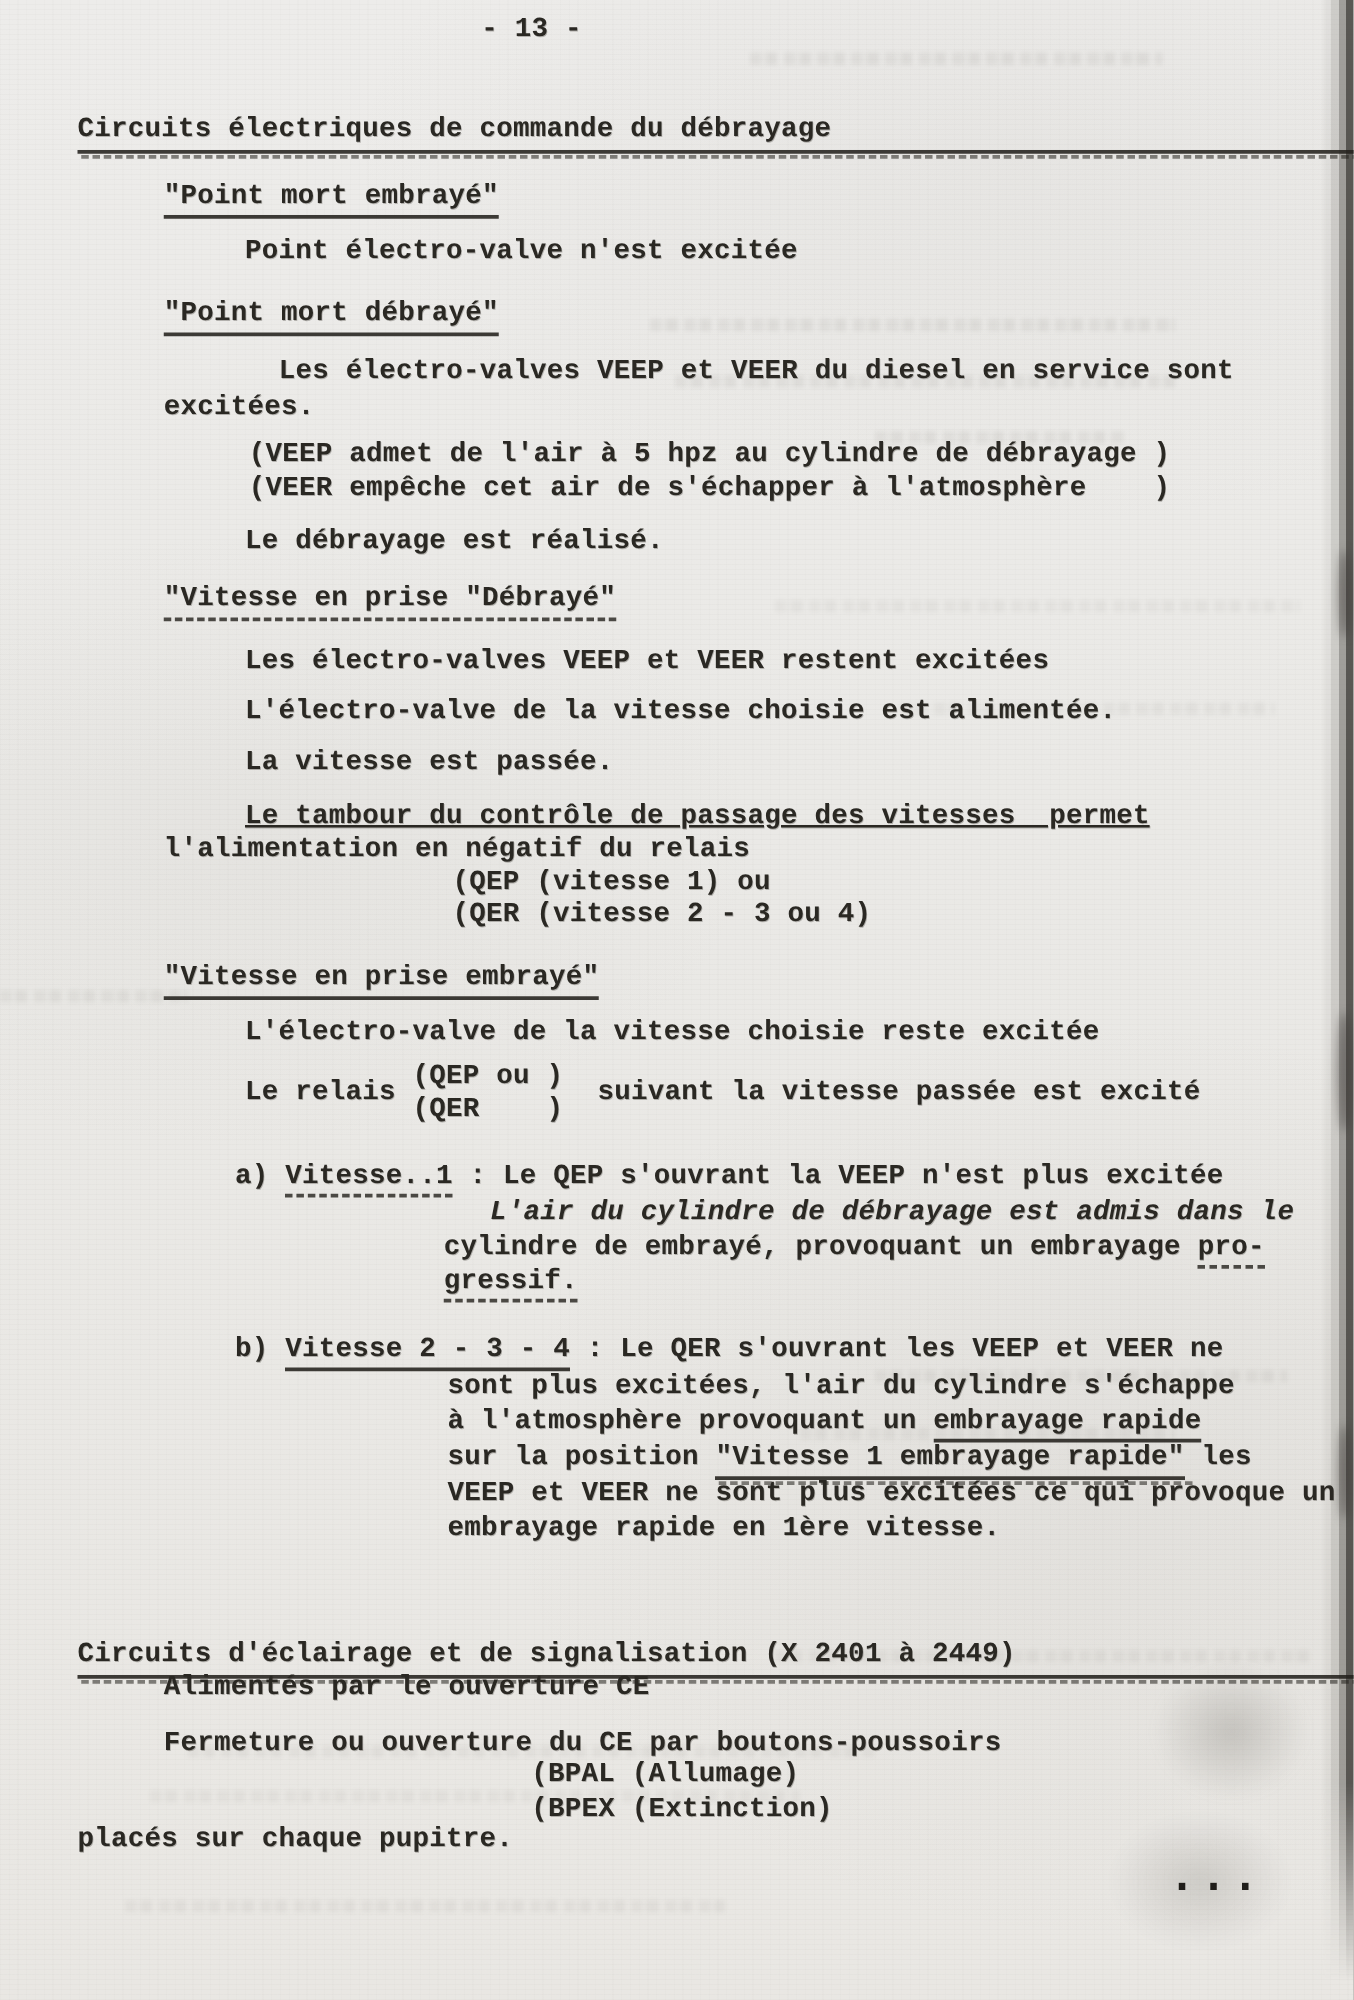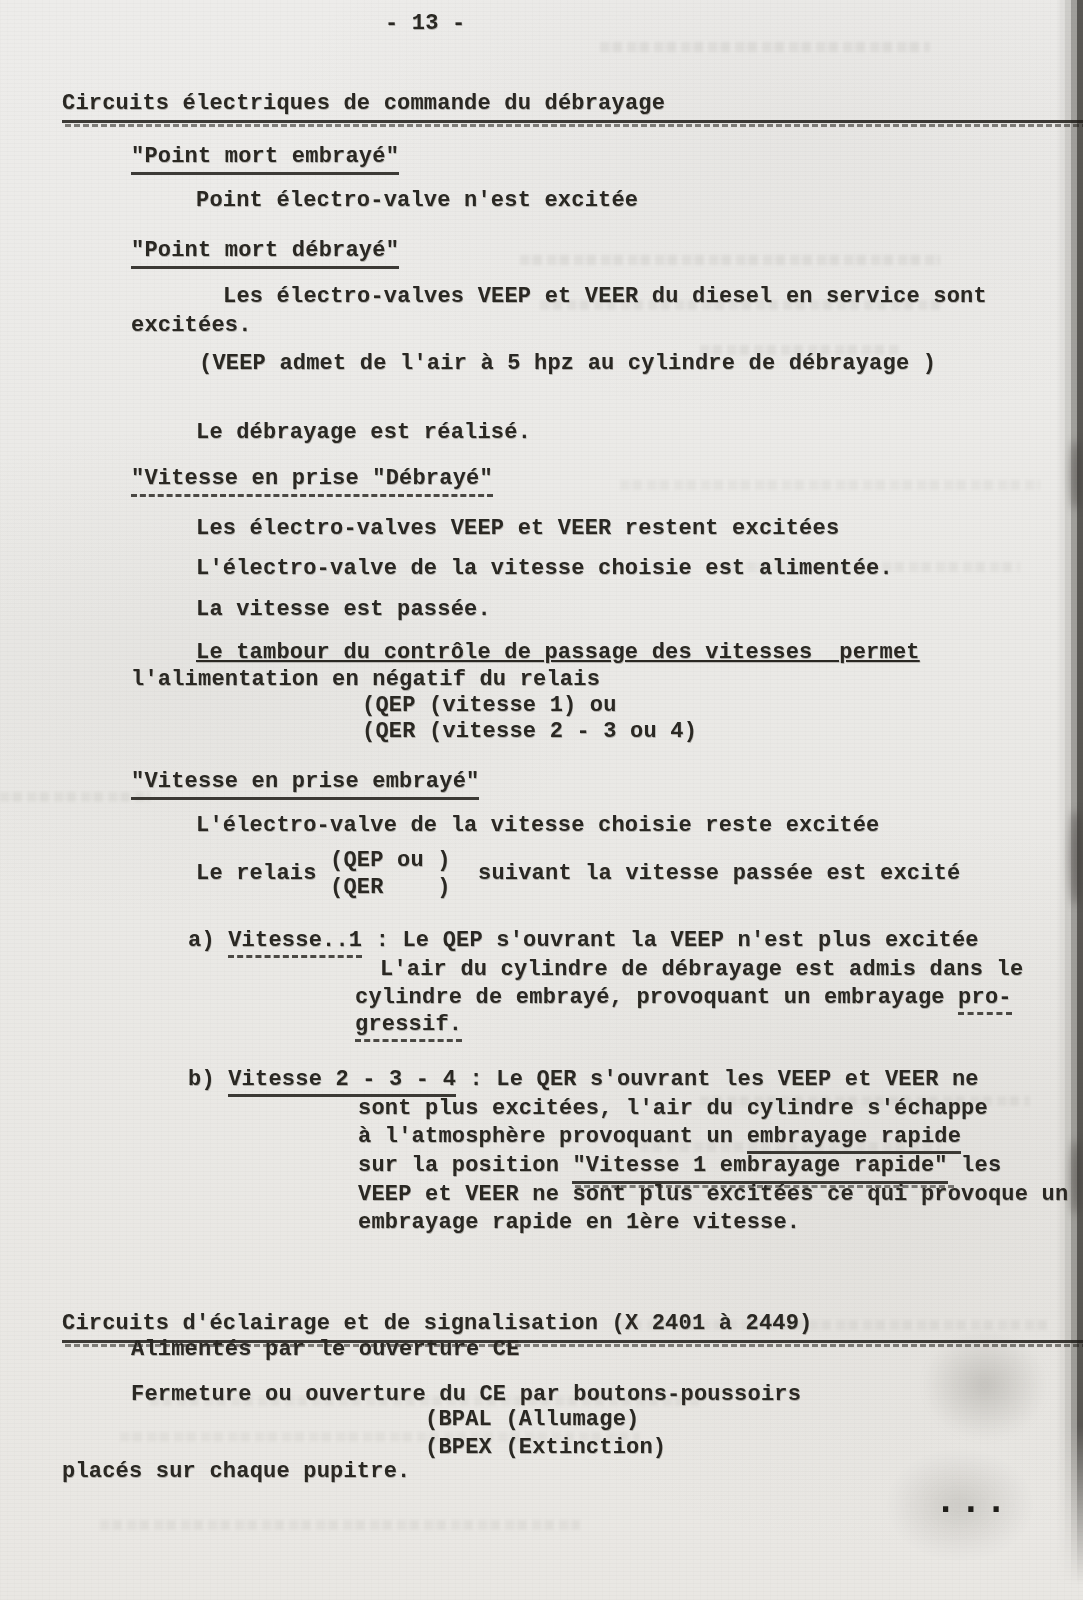--- a/index.html
+++ b/index.html
@@ -91,41 +91,42 @@
 
   <div class="line u-double" style="left:62px;top:91px;">Circuits électriques de commande du débrayage</div>
 
   <div class="line u-solid" style="left:131px;top:144px;">"Point mort embrayé"</div>
   <div class="line" style="left:196px;top:188px;">Point électro-valve n'est excitée</div>
 
   <div class="line u-solid" style="left:131px;top:238px;">"Point mort débrayé"</div>
   <div class="line" style="left:196px;top:284px;margin-left:27px;">Les électro-valves VEEP et VEER du diesel en service sont</div>
   <div class="line" style="left:131px;top:313px;">excitées.</div>
   <div class="line" style="left:199px;top:351px;">(VEEP admet de l'air à 5 hpz au cylindre de débrayage )</div>
+  <div class="line" style="left:199px;top:378px;">(VEER empêche cet air de s'échapper à l'atmosphère    )</div>
   <div class="line" style="left:196px;top:420px;">Le débrayage est réalisé.</div>
 
   <div class="line u-dash" style="left:131px;top:466px;">"Vitesse en prise "Débrayé"</div>
   <div class="line" style="left:196px;top:516px;">Les électro-valves VEEP et VEER restent excitées</div>
   <div class="line" style="left:196px;top:556px;">L'électro-valve de la vitesse choisie est alimentée.</div>
   <div class="line" style="left:196px;top:597px;">La vitesse est passée.</div>
   <div class="line" style="left:196px;top:640px;text-decoration:underline;">Le tambour du contrôle de passage des vitesses  permet</div>
   <div class="line" style="left:131px;top:667px;">l'alimentation en négatif du relais</div>
   <div class="line" style="left:362px;top:693px;">(QEP (vitesse 1) ou</div>
   <div class="line" style="left:362px;top:719px;">(QER (vitesse 2 - 3 ou 4)</div>
 
   <div class="line u-solid" style="left:131px;top:769px;">"Vitesse en prise embrayé"</div>
   <div class="line" style="left:196px;top:813px;">L'électro-valve de la vitesse choisie reste excitée</div>
 
   <div class="line" style="left:196px;top:861px;">Le relais</div>
   <div class="line" style="left:330px;top:848px;">(QEP ou )</div>
   <div class="line" style="left:330px;top:875px;">(QER    )</div>
   <div class="line" style="left:478px;top:861px;">suivant la vitesse passée est excité</div>
 
   <div class="line" style="left:188px;top:928px;"><span>a) </span><span class="u-dash">Vitesse..1</span><span> : </span><span>Le QEP s'ouvrant la VEEP n'est plus excitée</span></div>
-  <div class="line" style="left:380px;top:957px;">L'air du cylindre de débrayage est admis dans le</div>
+  <div class="line" style="left:392px;top:957px;font-style:italic;">L'air du cylindre de débrayage est admis dans le</div>
   <div class="line" style="left:355px;top:985px;"><span>cylindre de embrayé, provoquant un embrayage </span><span class="u-dash">pro-</span></div>
   <div class="line" style="left:355px;top:1012px;"><span class="u-dash">gressif.</span></div>
 
   <div class="line" style="left:188px;top:1067px;"><span>b) </span><span class="u-solid">Vitesse 2 - 3 - 4</span><span> : </span><span>Le QER s'ouvrant les VEEP et VEER ne</span></div>
   <div class="line" style="left:358px;top:1124px;"><span>à l'atmosphère provoquant un </span><span class="u-solid">embrayage rapide</span></div>
   <div class="line" style="left:358px;top:1096px;">sont plus excitées, l'air du cylindre s'échappe</div>
   <div class="line" style="left:358px;top:1153px;"><span>sur la position </span><span class="u-double">"Vitesse 1 embrayage rapide"</span><span> les</span></div>
   <div class="line" style="left:358px;top:1182px;">VEEP et VEER ne sont plus excitées ce qui provoque un</div>
   <div class="line" style="left:358px;top:1210px;">embrayage rapide en 1ère vitesse.</div>
 

